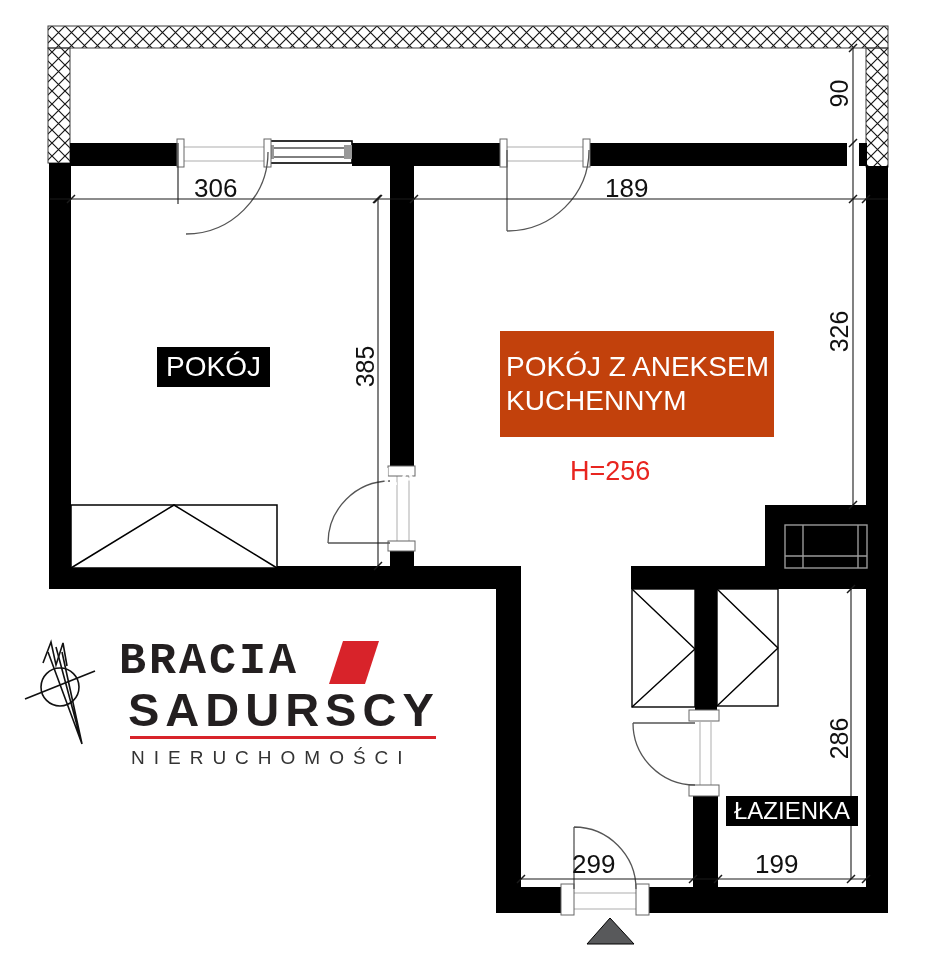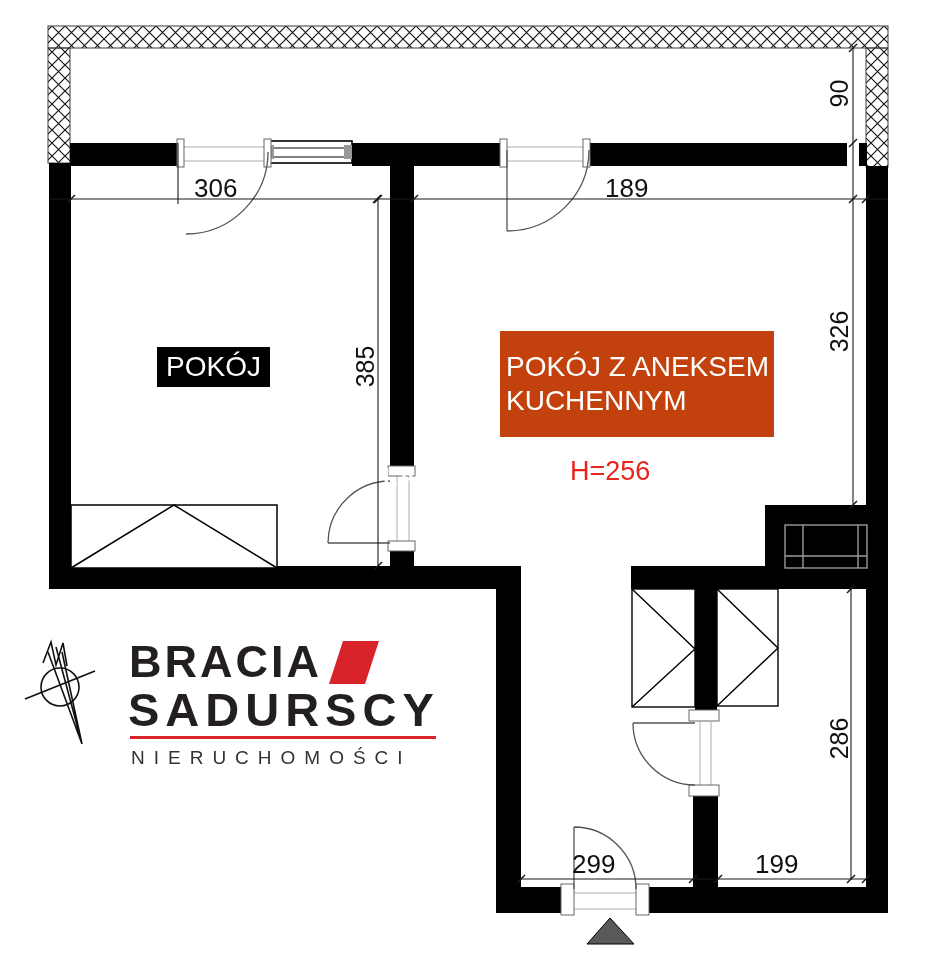--- a/index.html
+++ b/index.html
@@ -140,32 +140,33 @@
 
   <div class="abs room-label" style="left:157px;top:347px;">POKÓJ</div>
 
   <div class="abs kitchen-label" style="left:500px;top:331px;">
     <div>POKÓJ Z ANEKSEM</div>
     <div>KUCHENNYM</div>
   </div>
 
   <div class="abs hnote" style="left:570px;top:420px;margin-top:36px;">H=256</div>
 
+  <div class="abs bath-label" style="left:726px;top:796px;">ŁAZIENKA</div>
 
   <div class="abs hdim" style="left:194px;top:173px;">306</div>
   <div class="abs hdim" style="left:605px;top:173px;">189</div>
   <div class="abs hdim" style="left:572px;top:849px;">299</div>
   <div class="abs hdim" style="left:755px;top:849px;">199</div>
 
   <div class="abs vdim" style="left:330px;top:352px;">385</div>
   <div class="abs vdim" style="left:804px;top:317px;">326</div>
   <div class="abs vdim" style="left:804px;top:79px;">90</div>
   <div class="abs vdim" style="left:804px;top:724px;">286</div>
 
   <div class="abs wm" style="left:383px;top:463px;">LA</div>
 
-  <div class="abs logo1" style="left:129px;top:639px;">BRACIA</div>
+  <div class="abs logo1" style="left:119px;top:639px;font-family:Liberation Mono, monospace;">BRACIA</div>
   <div class="abs red-shape" style="left:336px;top:641px;"></div>
   <div class="abs logo2" style="left:128px;top:686px;">SADURSCY</div>
   <div class="abs red-rule" style="left:130px;top:736px;"></div>
   <div class="abs logo3" style="left:131px;top:748px;text-align:center;">NIERUCHOMOŚCI</div>
 
 </div>
 
 </body></html>

